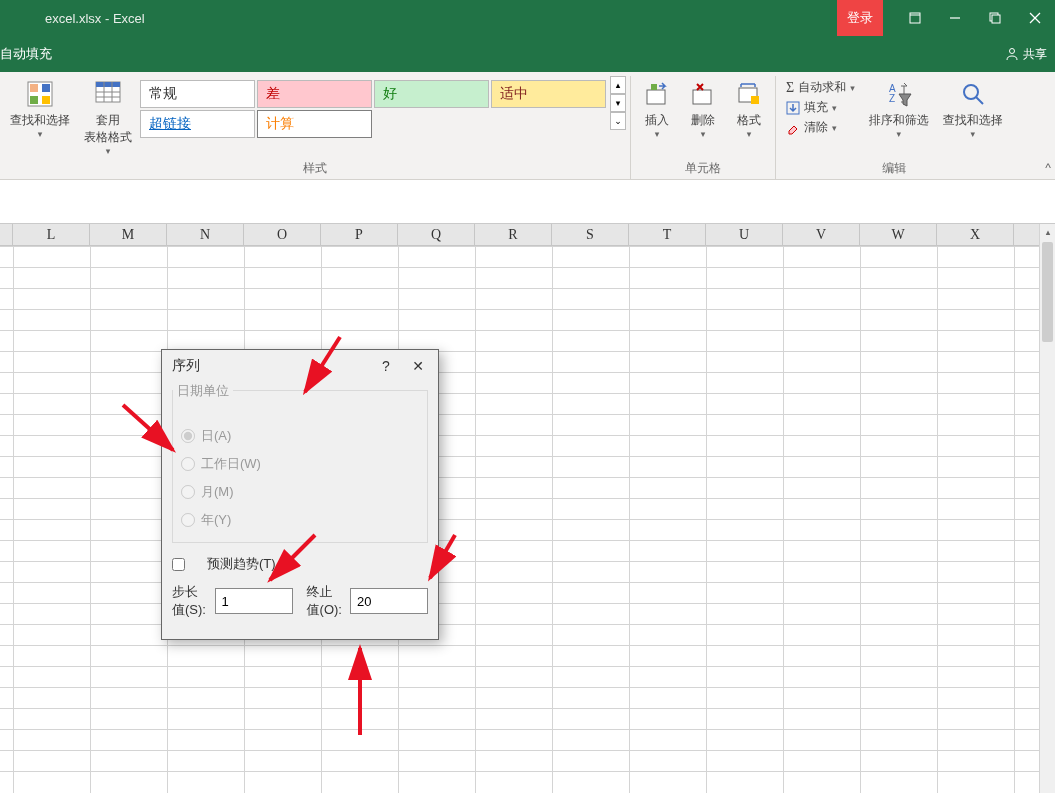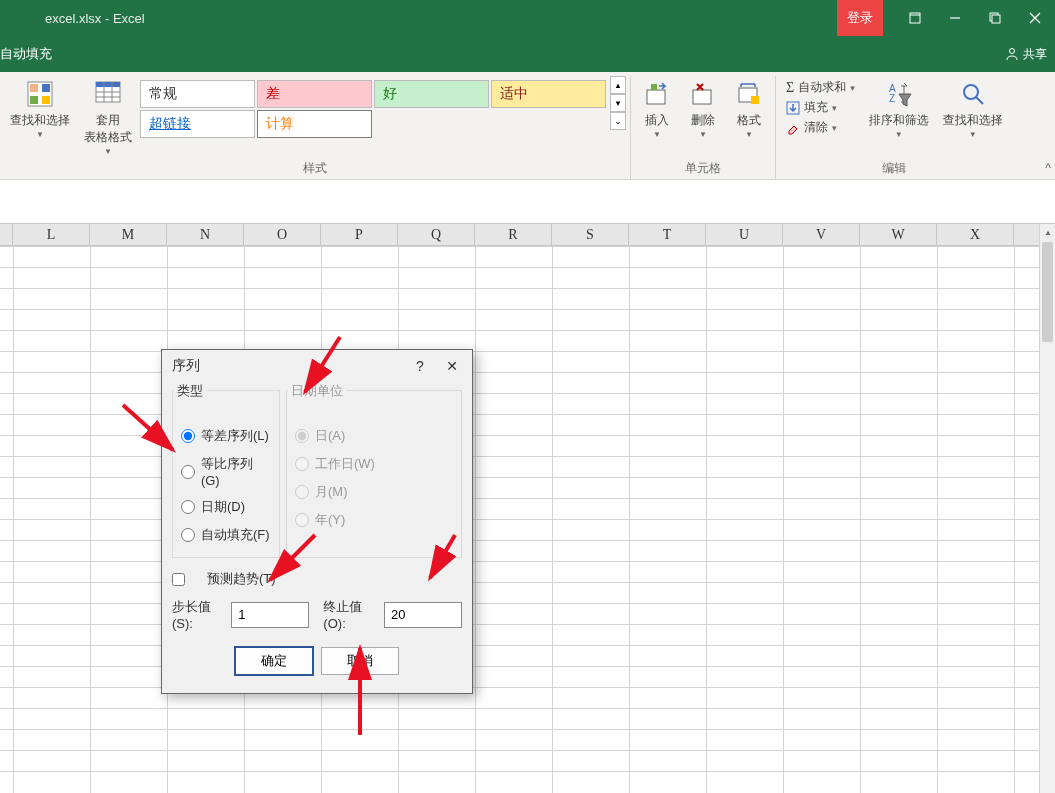--- a/index.html
+++ b/index.html
@@ -52,21 +52,21 @@
     .col-header { width: 77px; border-right: 1px solid #c6c6c6; display: flex; align-items: center; justify-content: center; font-size: 14px; font-family: "SimSun", serif; color: #333; }
     .col-header:first-child { width: 13px; }
     .grid-body { position: relative; height: calc(100% - 22px); }
     .grid-lines-v { position: absolute; top: 0; bottom: 0; width: 1px; background: #d4d4d4; }
     .grid-lines-h { position: absolute; left: 0; right: 0; height: 1px; background: #d4d4d4; }
     .vscroll { position: absolute; right: 0; top: 0; bottom: 0; width: 16px; background: #f0f0f0; border-left: 1px solid #d4d4d4; }
     .vscroll-btn { width: 16px; height: 16px; display: flex; align-items: center; justify-content: center; font-size: 9px; color: #666; background: #f0f0f0; cursor: pointer; }
     .vscroll-thumb { position: absolute; left: 2px; right: 2px; top: 18px; height: 100px; background: #cdcdcd; border-radius: 2px; }
     
     
-    .dialog { position: absolute; left: 161px; top: 349px; width: 312px; background: #f0f0f0; border: 1px solid #666; box-shadow: 4px 4px 12px rgba(0,0,0,0.3); font-size: 13px; color: #333; }
+    .dialog { position: absolute; left: 161px; top: 349px; width: 278px; background: #f0f0f0; border: 1px solid #666; box-shadow: 4px 4px 12px rgba(0,0,0,0.3); font-size: 13px; color: #333; }
     .dialog-titlebar { height: 32px; display: flex; align-items: center; padding: 0 10px; position: relative; }
     .dialog-title { font-size: 14px; }
     .dialog-help { position: absolute; right: 42px; top: 6px; width: 20px; height: 20px; display: flex; align-items: center; justify-content: center; font-size: 14px; cursor: pointer; }
     .dialog-close { position: absolute; right: 10px; top: 6px; width: 20px; height: 20px; display: flex; align-items: center; justify-content: center; font-size: 14px; cursor: pointer; }
     .dialog-body { padding: 8px 10px; }
     .fieldset-row { display: flex; gap: 6px; margin-bottom: 6px; }
     .fieldset { border: 1px solid #d9d9d9; border-top: none; position: relative; padding: 32px 8px 8px; background: #f0f0f0; flex: 1; }
     .fieldset-legend { position: absolute; top: -8px; left: 0; font-size: 13px; color: #333; background: #f0f0f0; padding: 0 4px; }
     .fieldset::before { content: ''; position: absolute; top: 0; left: 0; right: 0; border-top: 1px solid #d9d9d9; }
     .fieldset.disabled { color: #999; }
@@ -339,39 +339,20 @@
 </div>
 
 <div class="dialog">
   <div class="dialog-titlebar">
     <span class="dialog-title">序列</span>
     <span class="dialog-help">?</span>
     <span class="dialog-close">✕</span>
   </div>
   <div class="dialog-body">
     <div class="fieldset-row">
-      <div class="fieldset" style="flex:0 0 108px;">
-        <div class="fieldset-legend">类型</div>
-        <label class="radio-item">
-            <input type="radio" name="type" checked="" style="">
-            <span>等差序列(L)</span>
-          </label>
-        <label class="radio-item">
-            <input type="radio" name="type" style="">
-            <span>等比序列(G)</span>
-          </label>
-        <label class="radio-item">
-            <input type="radio" name="type" style="">
-            <span>日期(D)</span>
-          </label>
-        <label class="radio-item">
-            <input type="radio" name="type" style="">
-            <span>自动填充(F)</span>
-          </label>
-      </div>
       <div class="fieldset disabled" style="flex:1;">
         <div class="fieldset-legend">日期单位</div>
         <label class="radio-item">
             <input type="radio" name="du" disabled="" checked="" style="">
             <span>日(A)</span>
           </label>
         <label class="radio-item">
             <input type="radio" name="du" disabled="" style="">
             <span>工作日(W)</span>
           </label>
@@ -387,24 +368,20 @@
     </div>
     <div class="check-row">
       <input type="checkbox" style="">
       <span>预测趋势(T)</span>
     </div>
     <div class="input-row">
       <label>步长值(S):</label>
       <input type="text" value="1" style="">
       <label style="margin-left:8px;">终止值(O):</label>
       <input type="text" value="20" style="">
-    </div>
-    <div class="btn-row">
-      <button class="dlg-btn primary">确定</button>
-      <button class="dlg-btn">取消</button>
     </div>
   </div>
 </div>
 
 <svg class="arrow" style="left:118px;top:400px;" width="70" height="70">
     <defs>
       <marker id="ah1" markerWidth="10" markerHeight="10" refX="8" refY="3" orient="auto">
         <path d="M0,0 L0,6 L9,3 z" fill="#e81123"></path>
       </marker>
     </defs>

